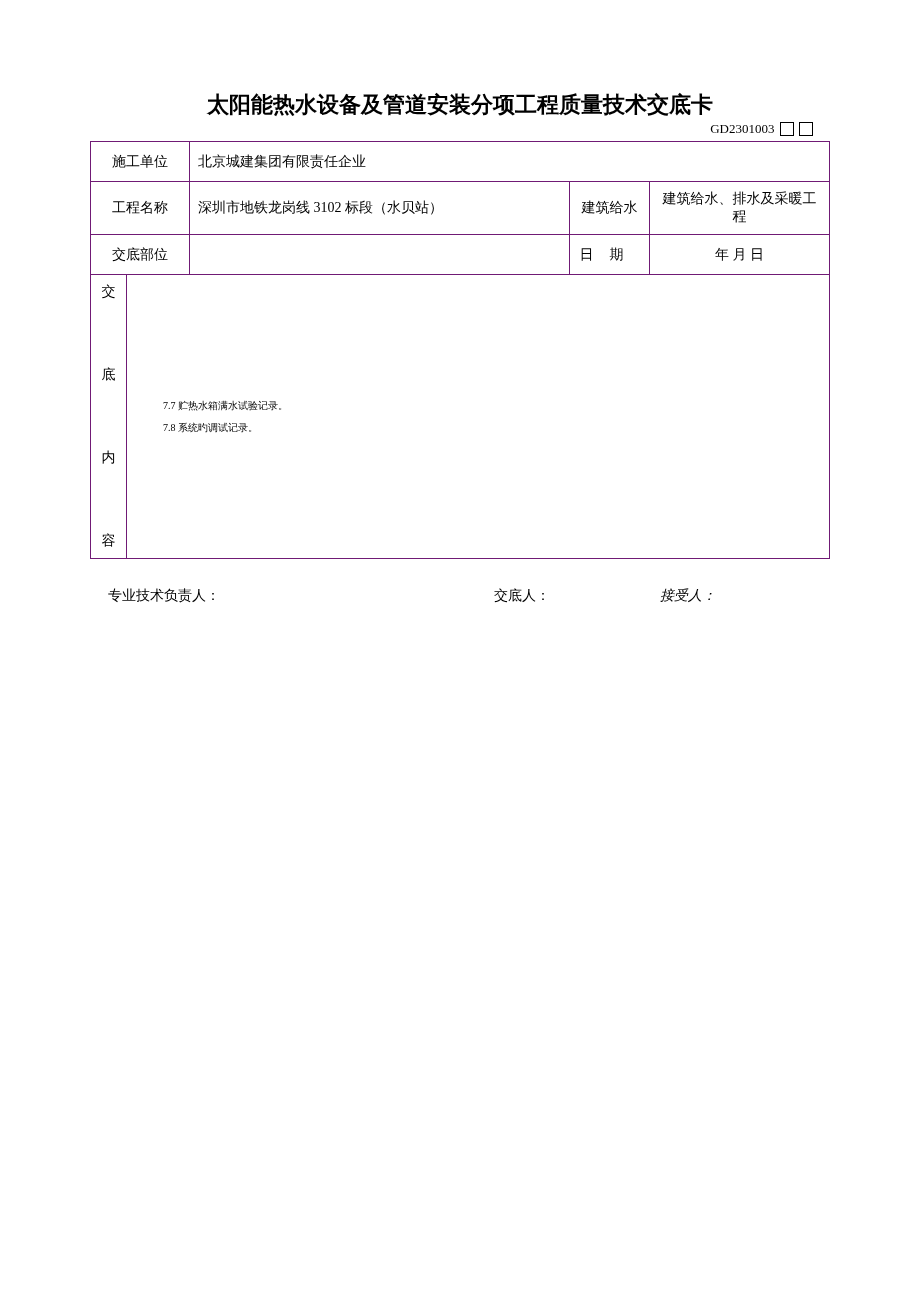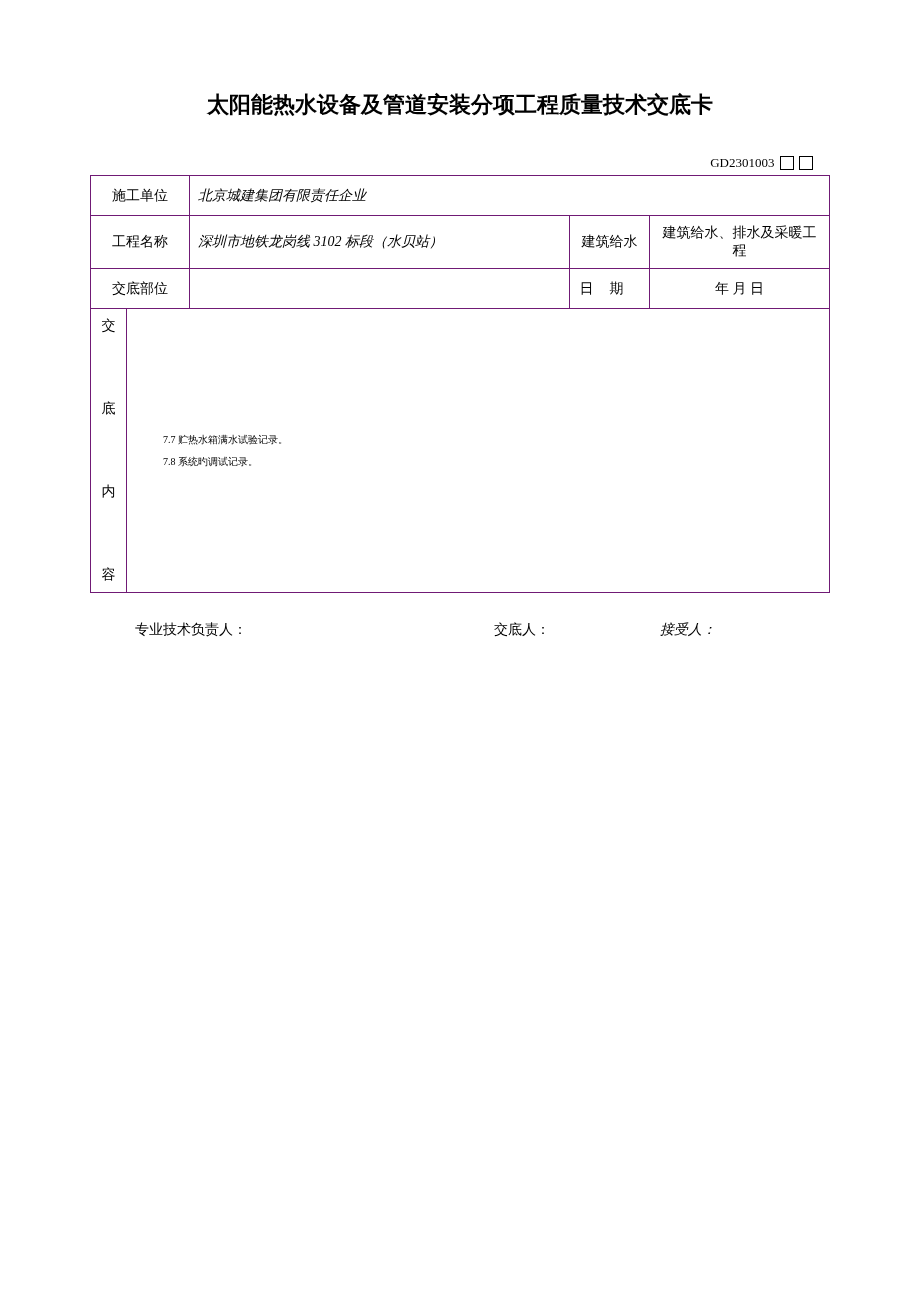--- a/index.html
+++ b/index.html
@@ -13,21 +13,21 @@
       width: 920px;
       height: 1302px;
       padding: 90px 90px 40px 90px;
       position: relative;
     }
     .title {
       text-align: center;
       font-size: 22px;
       font-weight: bold;
       font-family: "SimHei", "黑体", sans-serif;
-      margin-bottom: 34px;
+      margin-bottom: 0;
     }
     .doc-code-row {
       text-align: right;
       font-size: 13px;
       margin-bottom: 4px;
       padding-right: 17px;
     }
     .doc-code-row .box {
       display: inline-block;
       width: 14px;
@@ -49,21 +49,20 @@
       padding: 8px 8px;
       vertical-align: middle;
       height: 40px;
     }
     td.label {
       text-align: center;
       width: 86px;
     }
     td.val {
       padding-left: 10px;
-      font-style: italic;
     }
     td.subdiv-label {
       text-align: center;
       width: 80px;
     }
     td.subdiv-val {
       text-align: center;
       width: 180px;
     }
     td.date-label {
@@ -106,21 +105,20 @@
     }
     .footer-row {
       margin-top: 28px;
       font-size: 14px;
       display: flex;
       justify-content: space-between;
       padding: 0 4px 0 18px;
     }
     .footer-item {
       flex: 1;
-      text-align: center;
     }
     .footer-item.mid {
       text-align: right;
       padding-left: 110px;
     }
     .footer-item.right {
       text-align: left;
       padding-left: 110px;
       font-style: italic;
     }

